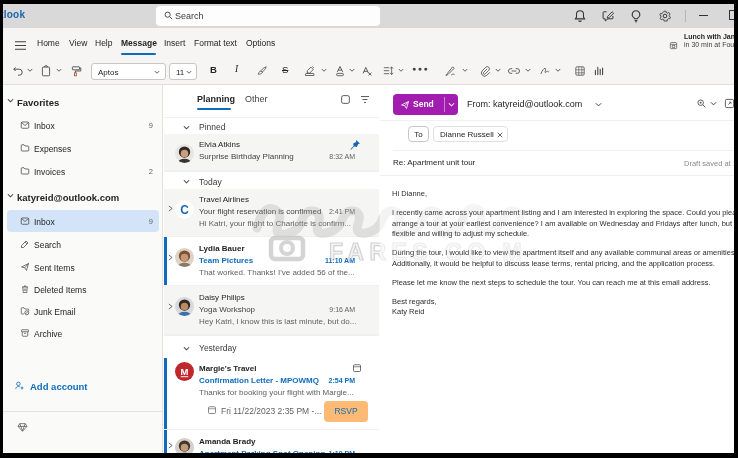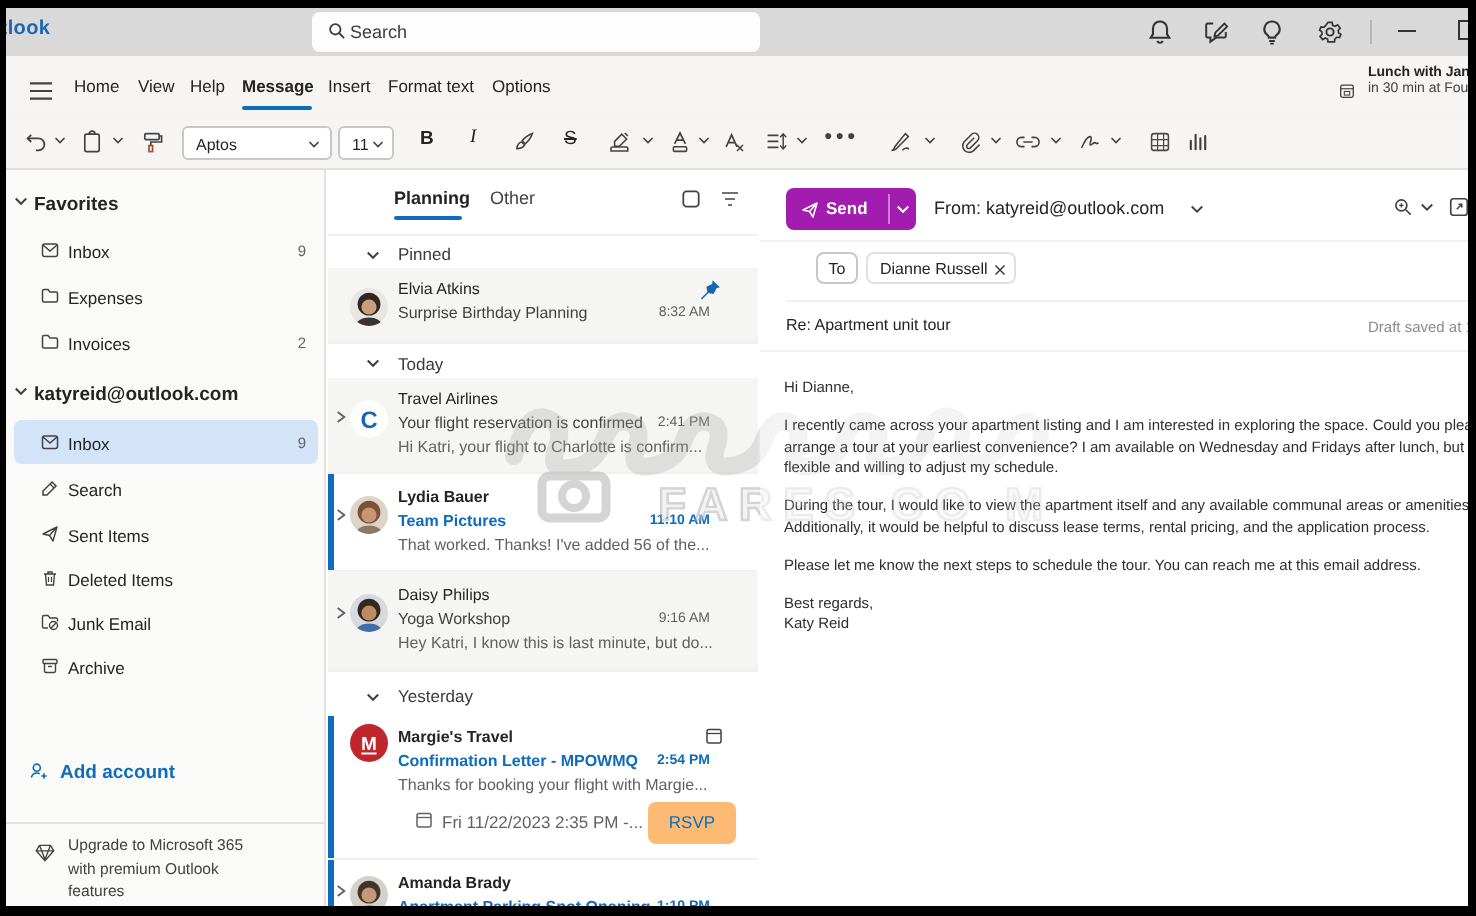--- a/index.html
+++ b/index.html
@@ -310,21 +310,20 @@
             <path d="M14.5 12v5M12 14.5h5" stroke="#0f6cbd" stroke-width="1.5"></path>
           </svg>
         <span class="lbl" style="left:27px;color:#0f6cbd;font-weight:bold;font-size:9.5px">Add account</span>
       </div>
       <div class="abs" style="left:0;top:326px;width:160px;height:1px;background:#e4e2e0"></div>
       <div class="abs" style="left:14px;top:334px;width:11px;height:11px">
         <svg width="11" height="11" viewBox="0 0 20 20">
             <path d="M5 3h10l3 5-8 9-8-9zM2 8h16M7 8l3 8M13 8l-3 8M5 3l2 5M15 3l-2 5" fill="none" stroke="#424242" stroke-width="1.2" stroke-linejoin="round"></path>
           </svg>
       </div>
-      <div class="abs" style="left:31px;top:332px;font-size:7.8px;line-height:11.5px;color:#424242">Upgrade to Microsoft 365<br>with premium Outlook<br>features</div>
     </div>
     <div class="list">
       <div class="tabs">
         <span class="tab" style="left:33px;font-weight:bold;color:#242424">Planning</span>
         <span class="tab" style="left:81px;color:#424242">Other</span>
         <div class="abs" style="left:33px;top:23px;width:34px;height:2px;border-radius:2px;background:#0f6cbd"></div>
         <svg class="abs" style="left:176px;top:9px" width="11" height="11" viewBox="0 0 20 20">
             <rect x="3" y="3" width="14" height="14" rx="3" fill="none" stroke="#424242" stroke-width="1.6"></rect>
           </svg>
         <svg class="abs" style="left:196px;top:10px" width="10" height="9" viewBox="0 0 20 18">

